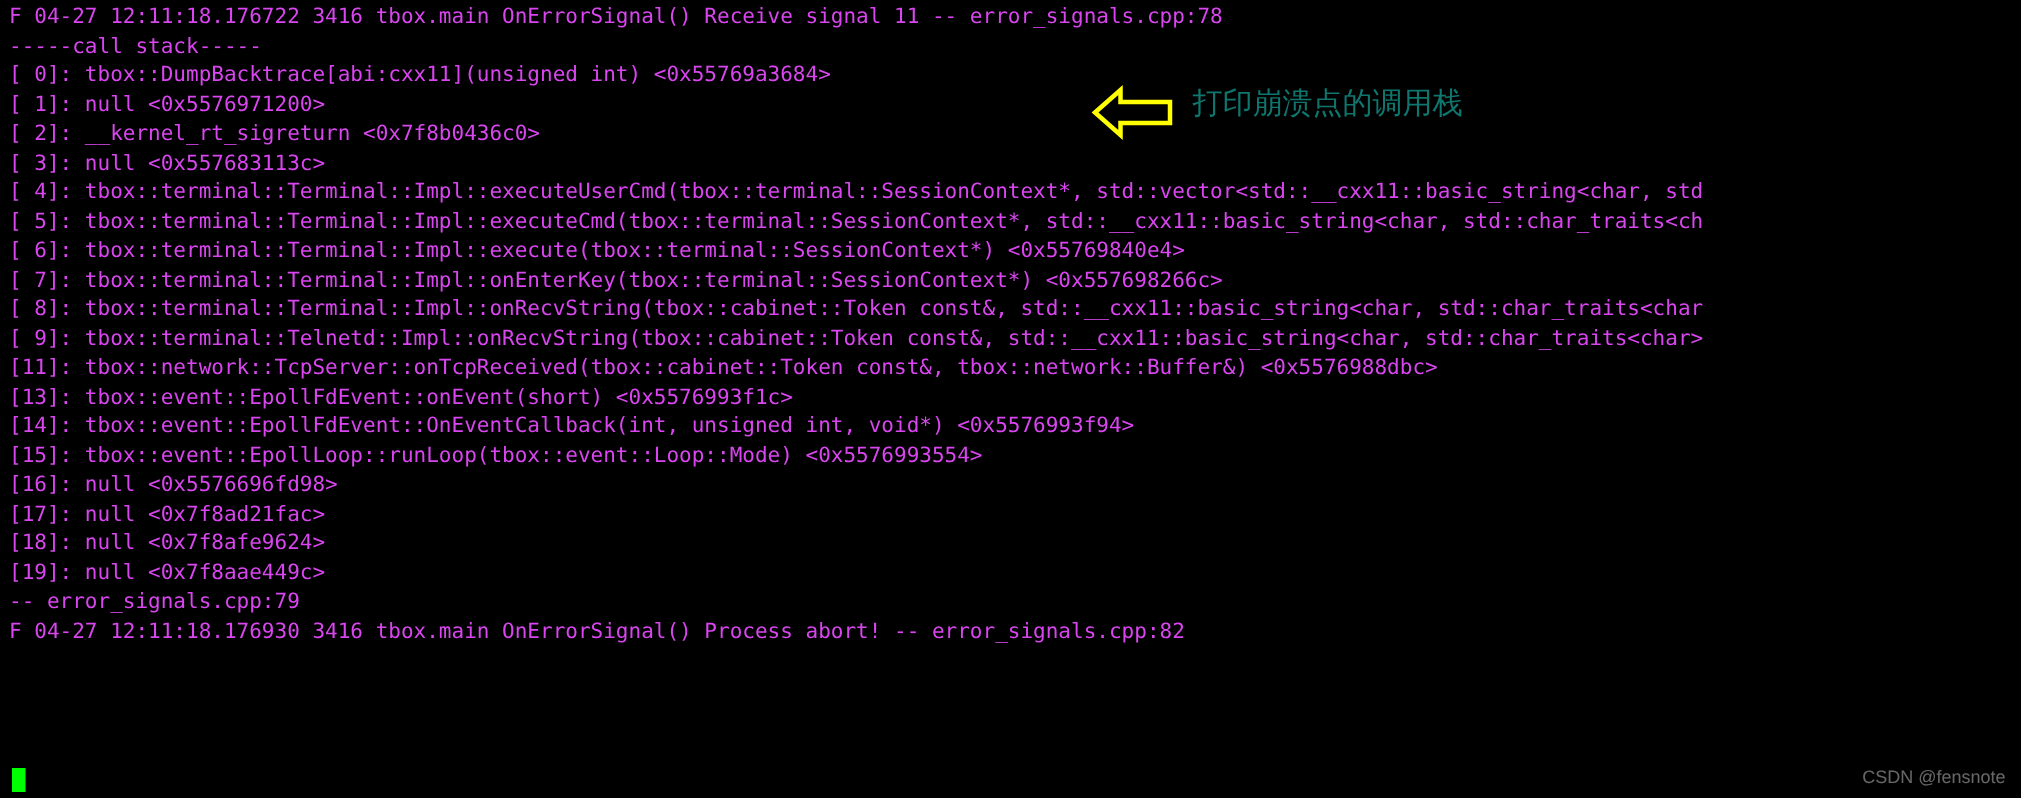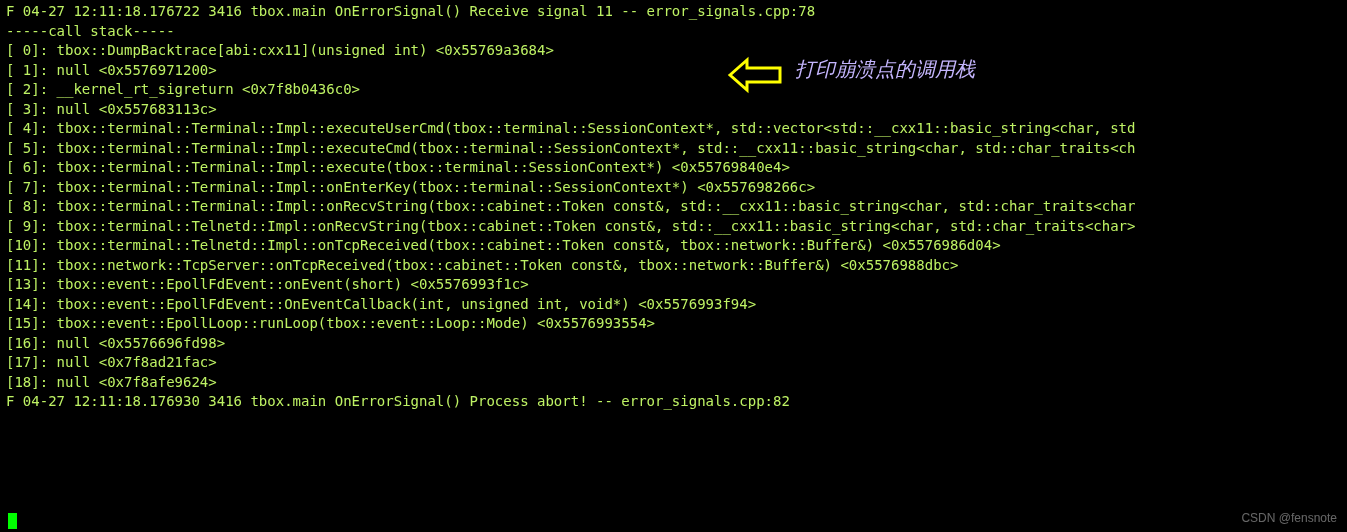--- a/index.html
+++ b/index.html
@@ -12,38 +12,37 @@
       width: 1347px;
       height: 532px;
       overflow: hidden;
       position: relative;
       white-space: nowrap;
     }
     .terminal-content {
       padding: 2px 6px;
     }
     .log-line {
-      color: #bef264;
+      color: #d946ef;
       font-weight: normal;
     }
     .annotation-arrow {
       position: absolute;
       top: 55px;
       left: 725px;
       pointer-events: none;
     }
     .annotation-text {
       position: absolute;
       top: 60px;
       left: 795px;
-      color: #c4b5fd;
+      color: #0f766e;
       font-size: 20px;
       font-family: "Microsoft YaHei", "SimSun", sans-serif;
       pointer-events: none;
-      font-style: italic;
     }
     .watermark {
       position: absolute;
       bottom: 4px;
       right: 10px;
       color: rgba(255,255,255,0.4);
       font-size: 12px;
       font-family: sans-serif;
       text-align: right;
     }
@@ -71,28 +70,29 @@
   <div class="log-line">[ 0]: tbox::DumpBacktrace[abi:cxx11](unsigned int) &lt;0x55769a3684&gt;</div>
   <div class="log-line">[ 1]: null &lt;0x5576971200&gt;</div>
   <div class="log-line">[ 2]: __kernel_rt_sigreturn &lt;0x7f8b0436c0&gt;</div>
   <div class="log-line">[ 3]: null &lt;0x557683113c&gt;</div>
   <div class="log-line">[ 4]: tbox::terminal::Terminal::Impl::executeUserCmd(tbox::terminal::SessionContext*, std::vector&lt;std::__cxx11::basic_string&lt;char, std</div>
   <div class="log-line">[ 5]: tbox::terminal::Terminal::Impl::executeCmd(tbox::terminal::SessionContext*, std::__cxx11::basic_string&lt;char, std::char_traits&lt;ch</div>
   <div class="log-line">[ 6]: tbox::terminal::Terminal::Impl::execute(tbox::terminal::SessionContext*) &lt;0x55769840e4&gt;</div>
   <div class="log-line">[ 7]: tbox::terminal::Terminal::Impl::onEnterKey(tbox::terminal::SessionContext*) &lt;0x557698266c&gt;</div>
   <div class="log-line">[ 8]: tbox::terminal::Terminal::Impl::onRecvString(tbox::cabinet::Token const&amp;, std::__cxx11::basic_string&lt;char, std::char_traits&lt;char</div>
   <div class="log-line">[ 9]: tbox::terminal::Telnetd::Impl::onRecvString(tbox::cabinet::Token const&amp;, std::__cxx11::basic_string&lt;char, std::char_traits&lt;char&gt;</div>
-  <div class="log-line">[10]: tbox::terminal::Telnetd::Impl::onTcpReceived(tbox::cabinet::Token const&amp;, tbox::network::Buffer&amp;) &lt;0x5576986d04&gt;</div>
   <div class="log-line">[11]: tbox::network::TcpServer::onTcpReceived(tbox::cabinet::Token const&amp;, tbox::network::Buffer&amp;) &lt;0x5576988dbc&gt;</div>
   <div class="log-line">[13]: tbox::event::EpollFdEvent::onEvent(short) &lt;0x5576993f1c&gt;</div>
   <div class="log-line">[14]: tbox::event::EpollFdEvent::OnEventCallback(int, unsigned int, void*) &lt;0x5576993f94&gt;</div>
   <div class="log-line">[15]: tbox::event::EpollLoop::runLoop(tbox::event::Loop::Mode) &lt;0x5576993554&gt;</div>
   <div class="log-line">[16]: null &lt;0x5576696fd98&gt;</div>
   <div class="log-line">[17]: null &lt;0x7f8ad21fac&gt;</div>
   <div class="log-line">[18]: null &lt;0x7f8afe9624&gt;</div>
+  <div class="log-line">[19]: null &lt;0x7f8aae449c&gt;</div>
+  <div class="log-line"> -- error_signals.cpp:79</div>
   <div class="log-line">F 04-27 12:11:18.176930 3416 tbox.main OnErrorSignal() Process abort! -- error_signals.cpp:82</div>
 </div>
 
 <div class="annotation-arrow">
   <svg width="60" height="40" viewBox="0 0 60 40">
     <path d="M 5 20 L 22 5 L 22 13 L 55 13 L 55 27 L 22 27 L 22 35 Z" fill="none" stroke="#ffff00" stroke-width="3" stroke-linejoin="miter"></path>
   </svg>
 </div>
 
 <div class="annotation-text">打印崩溃点的调用栈</div>

